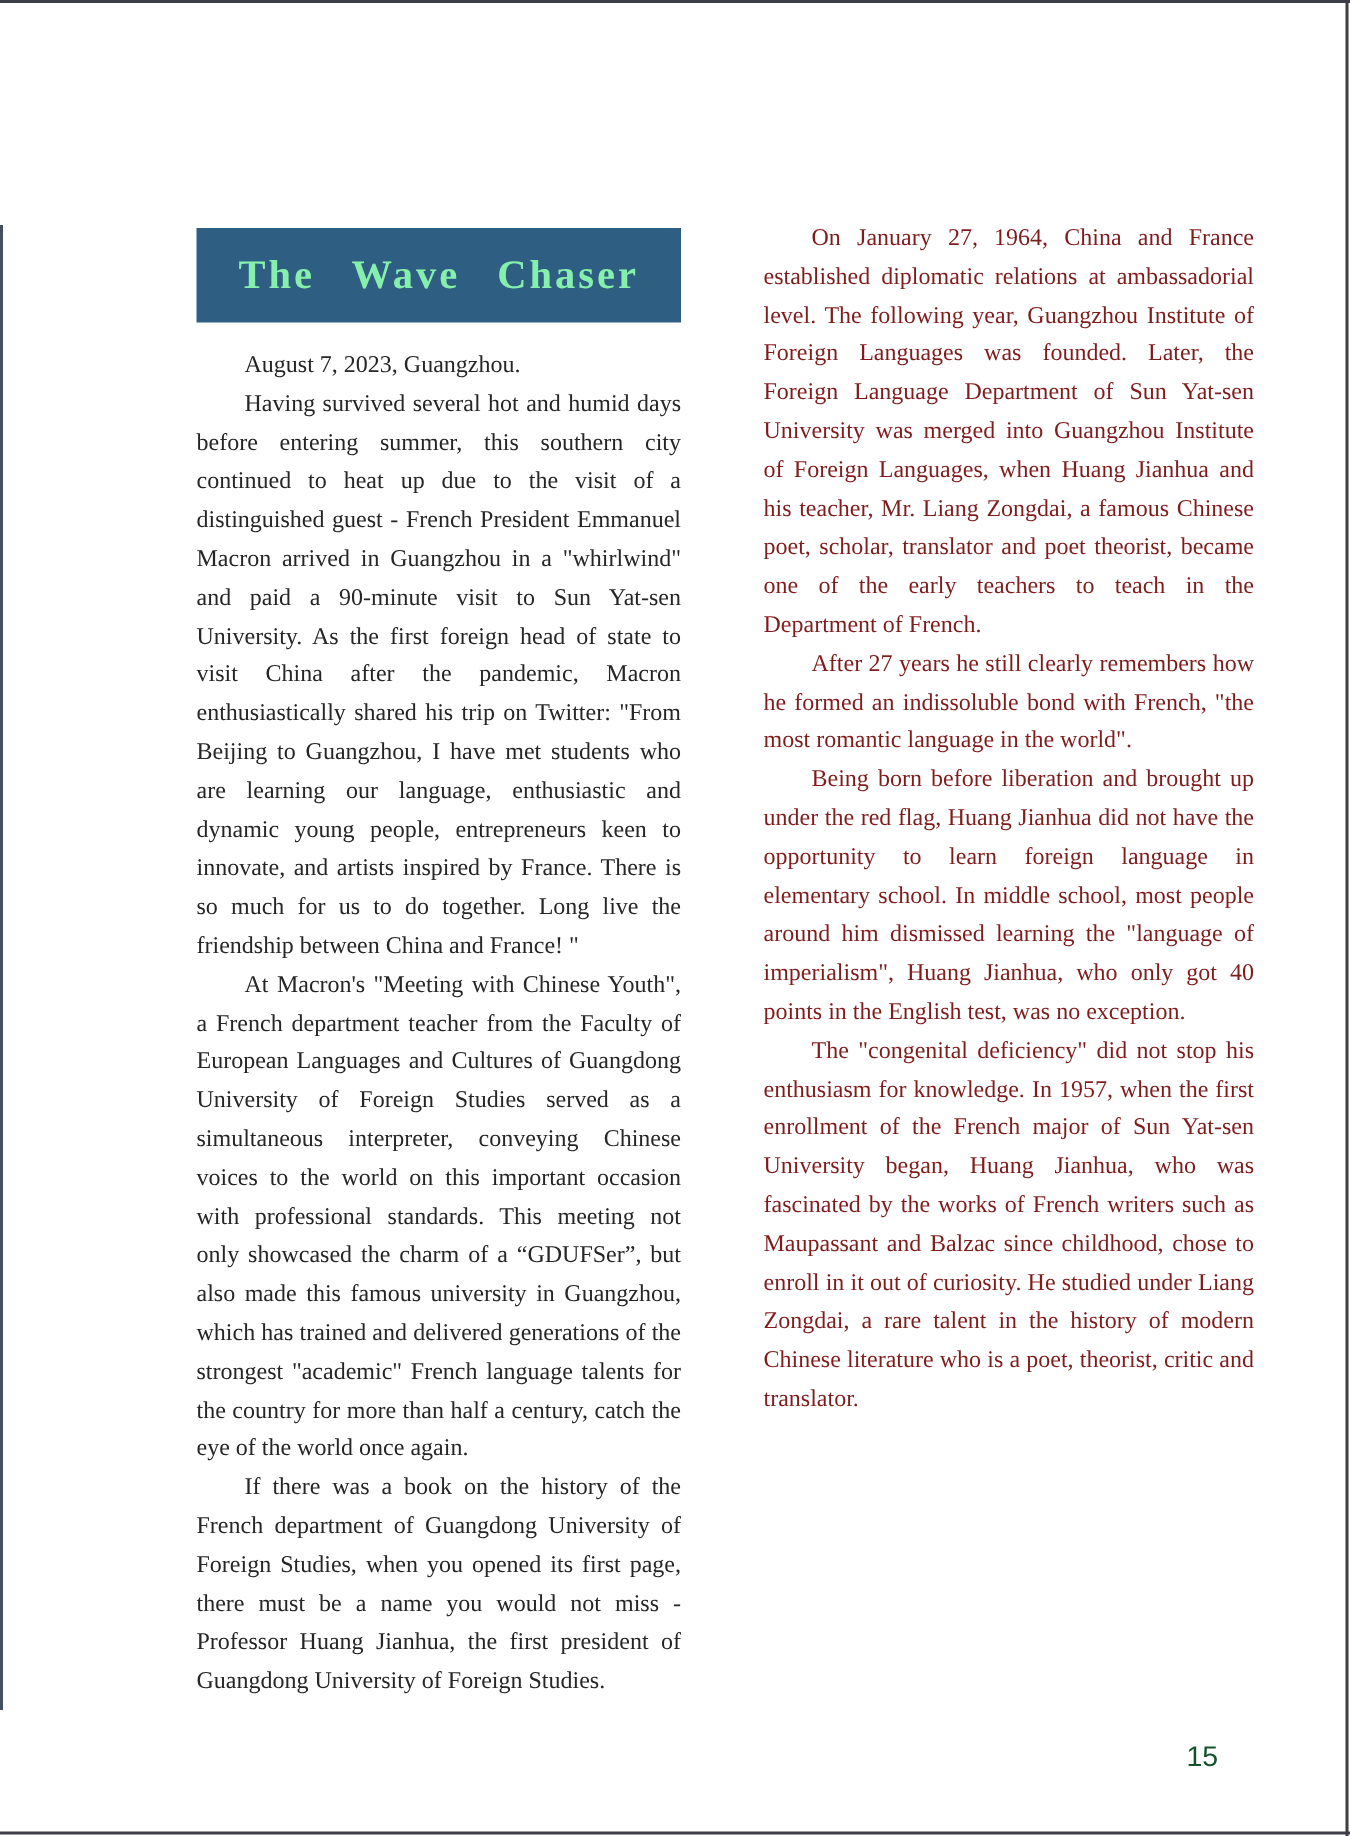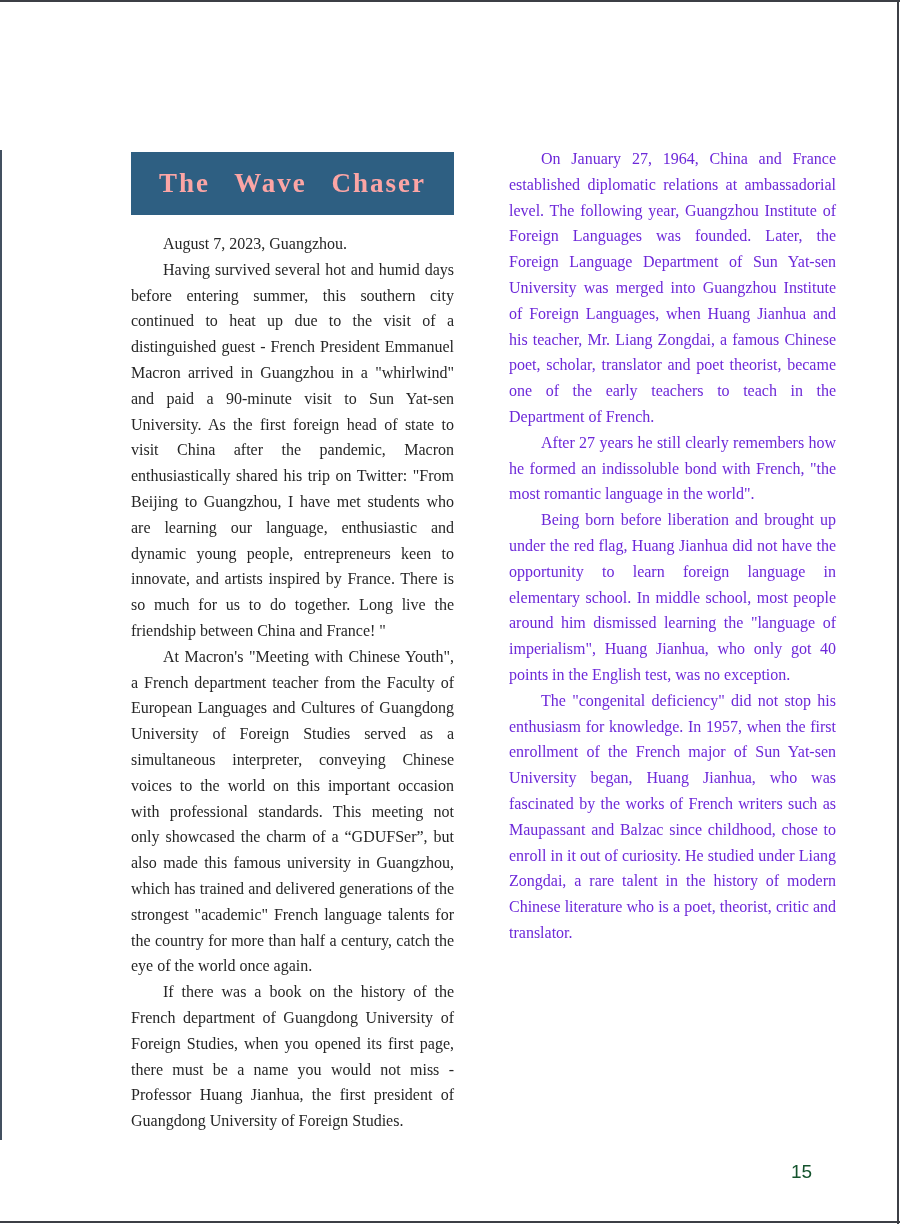--- a/index.html
+++ b/index.html
@@ -55,31 +55,31 @@
 <body>
 
 <div class="page">
 
   <div class="border-line border-top"></div>
   <div class="border-line border-right"></div>
   <div class="border-line border-bottom"></div>
   <div class="border-line border-left"></div>
 
   <div class="title-box" style="background: rgb(46, 95, 130);">
-    <h1 style="color: #fca5a5;">The Wave Chaser</h1>
+    <h1 style="color: #86efac;">The Wave Chaser</h1>
   </div>
 
   <div class="col col-left" style="color: rgb(38, 38, 38);">
     <p>August 7, 2023, Guangzhou.</p>
     <p>Having survived several hot and humid days before entering summer, this southern city continued to heat up due to the visit of a distinguished guest - French President Emmanuel Macron arrived in Guangzhou in a "whirlwind" and paid a 90-minute visit to Sun Yat-sen University. As the first foreign head of state to visit China after the pandemic, Macron enthusiastically shared his trip on Twitter: "From Beijing to Guangzhou, I have met students who are learning our language, enthusiastic and dynamic young people, entrepreneurs keen to innovate, and artists inspired by France. There is so much for us to do together. Long live the friendship between China and France! "</p>
     <p>At Macron's "Meeting with Chinese Youth", a French department teacher from the Faculty of European Languages and Cultures of Guangdong University of Foreign Studies served as a simultaneous interpreter, conveying Chinese voices to the world on this important occasion with professional standards. This meeting not only showcased the charm of a “GDUFSer”, but also made this famous university in Guangzhou, which has trained and delivered generations of the strongest "academic" French language talents for the country for more than half a century, catch the eye of the world once again.</p>
     <p>If there was a book on the history of the French department of Guangdong University of Foreign Studies, when you opened its first page, there must be a name you would not miss - Professor Huang Jianhua, the first president of Guangdong University of Foreign Studies.</p>
   </div>
 
-  <div class="col col-right" style="color: #6d28d9;">
+  <div class="col col-right" style="color: #7f1d1d;">
     <p>On January 27, 1964, China and France established diplomatic relations at ambassadorial level. The following year, Guangzhou Institute of Foreign Languages was founded. Later, the Foreign Language Department of Sun Yat-sen University was merged into Guangzhou Institute of Foreign Languages, when Huang Jianhua and his teacher, Mr. Liang Zongdai, a famous Chinese poet, scholar, translator and poet theorist, became one of the early teachers to teach in the Department of French.</p>
     <p>After 27 years he still clearly remembers how he formed an indissoluble bond with French, "the most romantic language in the world".</p>
     <p>Being born before liberation and brought up under the red flag, Huang Jianhua did not have the opportunity to learn foreign language in elementary school. In middle school, most people around him dismissed learning the "language of imperialism", Huang Jianhua, who only got 40 points in the English test, was no exception.</p>
     <p>The "congenital deficiency" did not stop his enthusiasm for knowledge. In 1957, when the first enrollment of the French major of Sun Yat-sen University began, Huang Jianhua, who was fascinated by the works of French writers such as Maupassant and Balzac since childhood, chose to enroll in it out of curiosity. He studied under Liang Zongdai, a rare talent in the history of modern Chinese literature who is a poet, theorist, critic and translator.</p>
   </div>
 
   <div class="page-number">15</div>
 
 </div>
 

